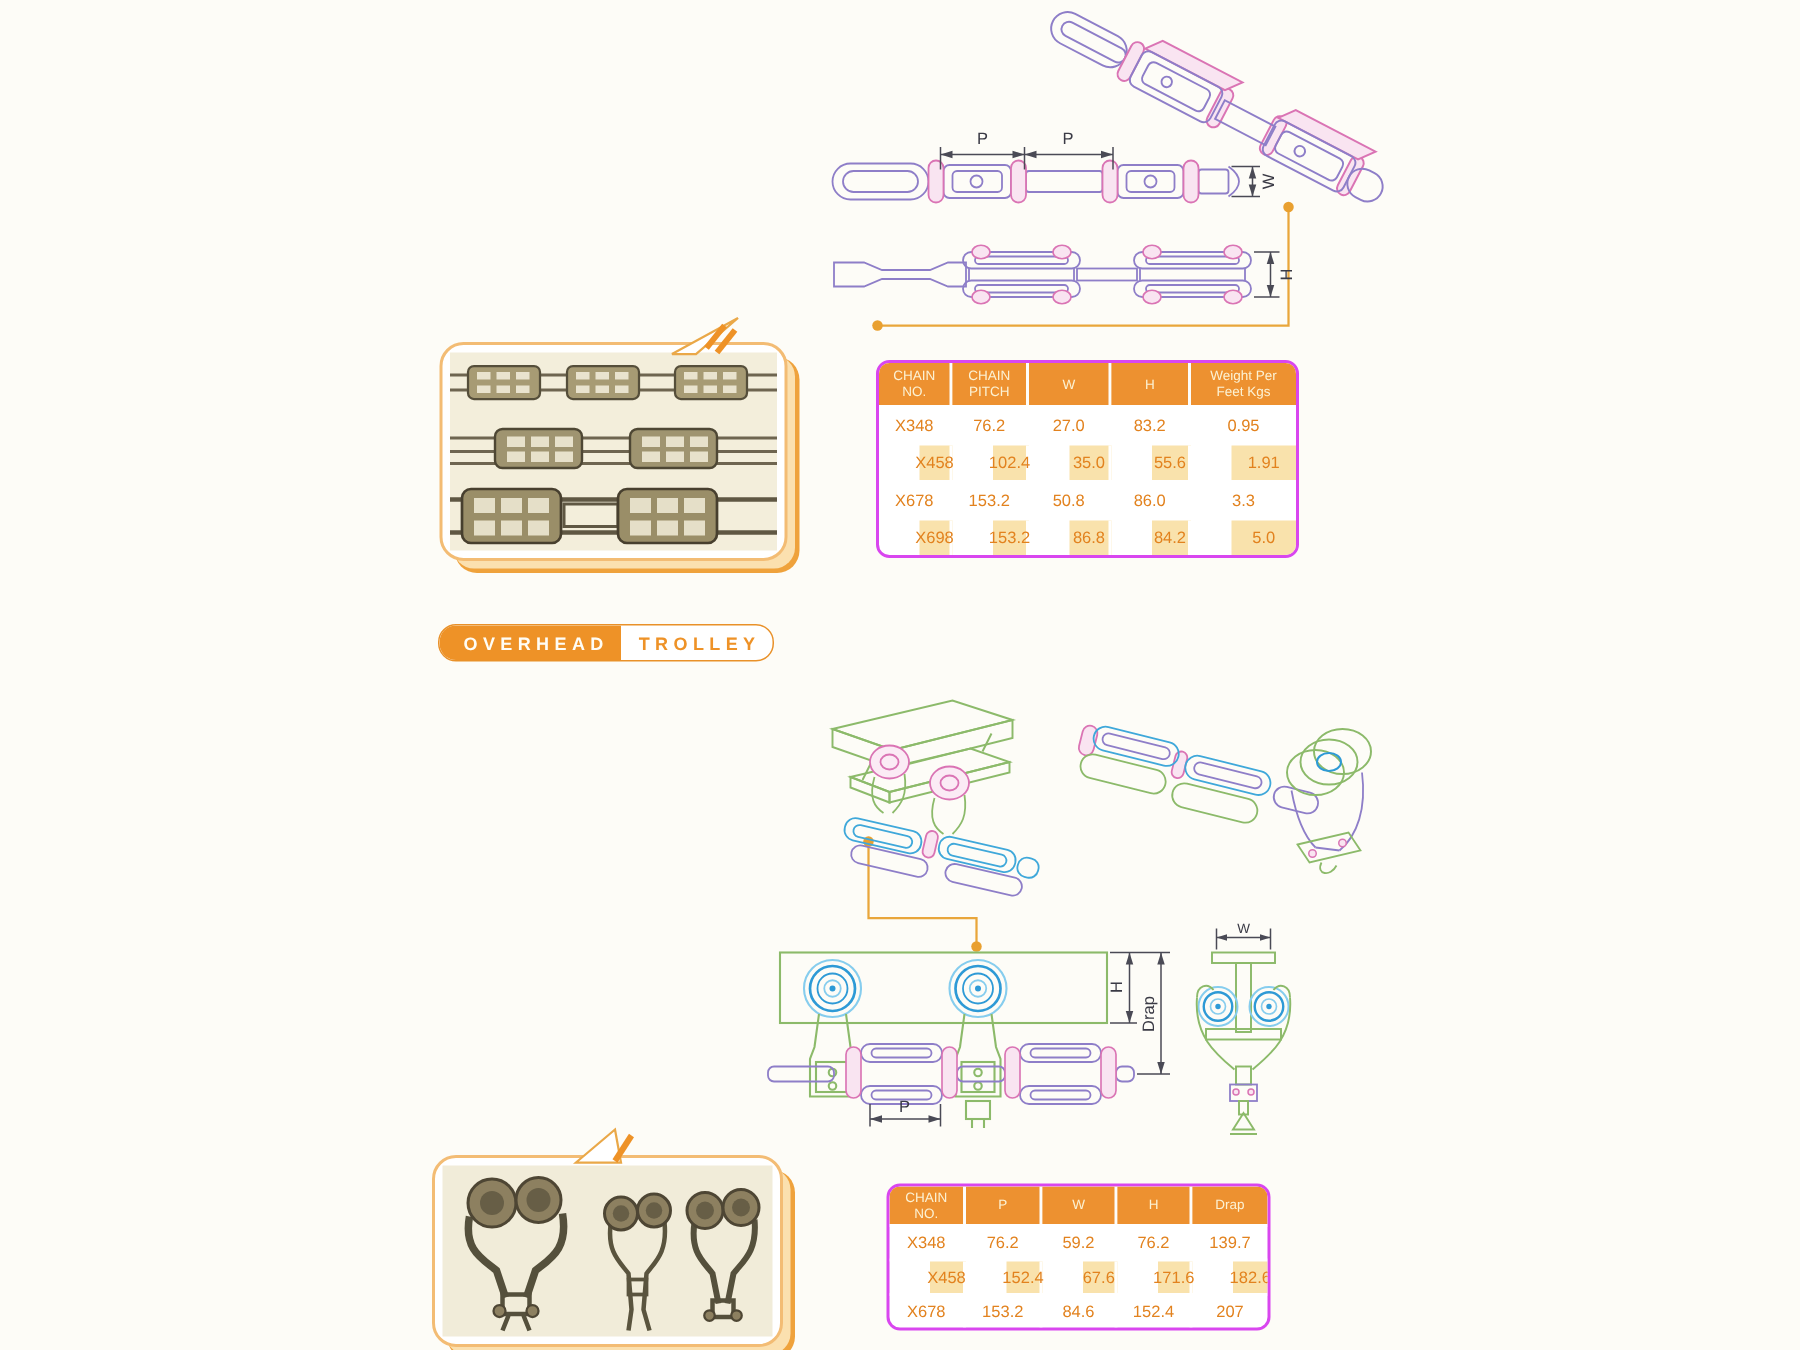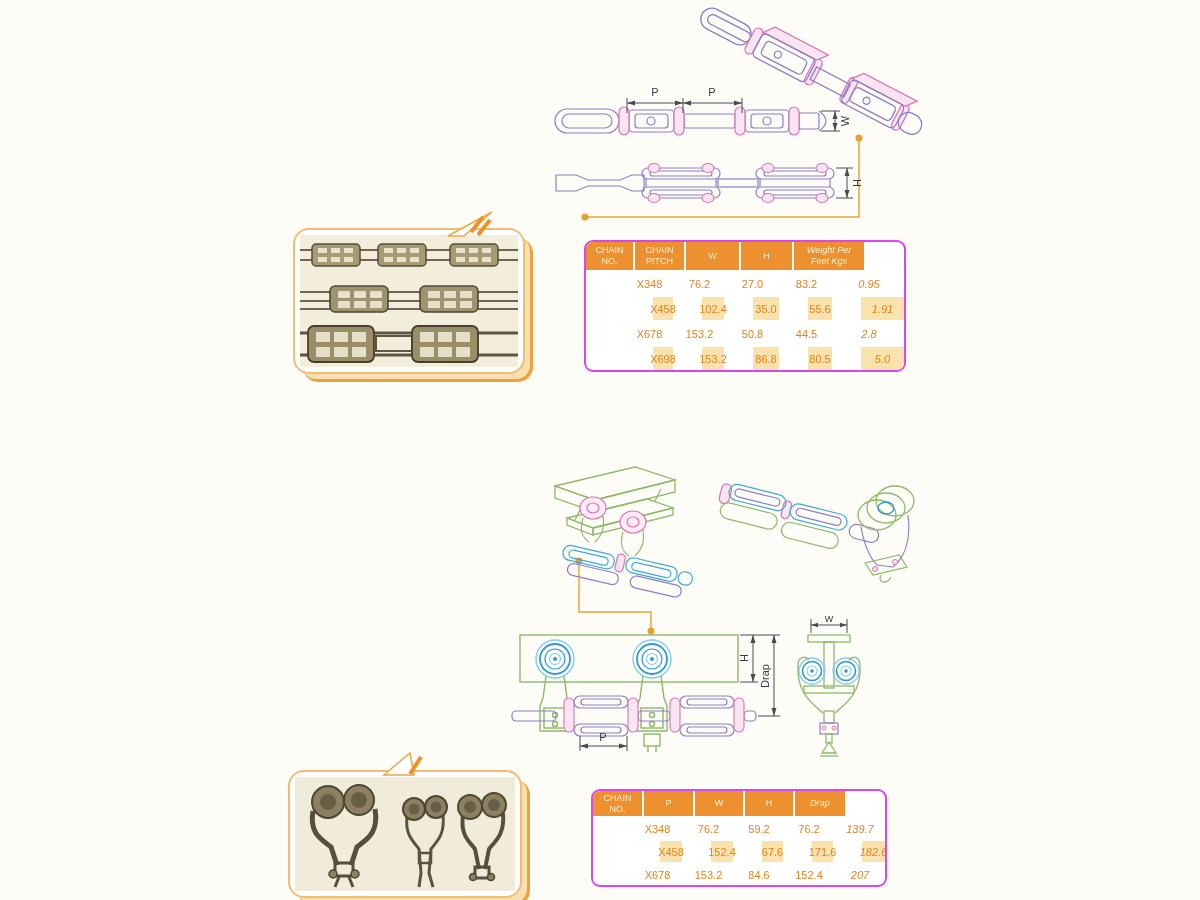--- a/index.html
+++ b/index.html
@@ -23,28 +23,28 @@
                padding:5px;box-shadow:7px 7px 0 -2px #fbe0af, 9px 9px 0 -1px #efa23c;z-index:4;}
   .photo-frame svg{border-radius:11px;}
   .pointer{position:absolute;z-index:5;}
 
   
   .spec-table{position:absolute;border:2px solid #d946ef;border-radius:9px;overflow:hidden;
               background:#ffffff;z-index:4;}
   .trow{display:grid;}
   .t1 .trow{grid-template-columns:49px 51px 55px 53px 70px;}
   .t2 .trow{grid-template-columns:51px 51px 50px 50px 50px;}
-  .trow + .trow{border-top:2px solid #ffffff;padding-left:40px;}
+  .trow + .trow{border-top:2px solid #ffffff;}
   .th{background:#ed9130;color:#fcf2d4;font-size:9px;line-height:1.2;display:flex;align-items:center;
       justify-content:center;text-align:center;white-space:pre-line;border-right:2px solid #fdfdfb;}
   .td{color:#e2821e;font-size:11px;display:flex;align-items:center;justify-content:center;
       border-right:2px solid #ffffff;}
   .t1 .th{height:28px;}  .t1 .td{height:23px;}
   .t2 .th{height:25px;}  .t2 .td{height:21px;}
-  .th:last-child,.td:last-child{border-right:none;font-style:italic;}
+  .th:last-child,.td:last-child{border-right:none;}
   .row-alt .td{background:#f9e2ac;margin-left:27px;}
 
   
   .badge{position:absolute;left:292px;top:416px;height:23px;display:flex;align-items:stretch;
          border:1.5px solid #e99129;border-radius:12px;overflow:hidden;background:#ffffff;
          font-weight:bold;font-size:12px;letter-spacing:0.3em;z-index:4;}
   .badge .seg-left{background:#ee9227;color:#fffdf5;display:flex;align-items:center;padding:0 8px 0 16px;}
   .badge .seg-right{color:#ee9227;display:flex;align-items:center;padding:0 8px 0 12px;}
 </style>
 </head>
@@ -276,32 +276,36 @@
       <div class="td">X458</div>
       <div class="td">102.4</div>
       <div class="td">35.0</div>
       <div class="td">55.6</div>
       <div class="td">1.91</div>
     </div>
     <div class="trow">
       <div class="td">X678</div>
       <div class="td">153.2</div>
       <div class="td">50.8</div>
-      <div class="td">44.5</div>
-      <div class="td">2.8</div>
+      <div class="td">86.0</div>
+      <div class="td">3.3</div>
     </div>
     <div class="trow row-alt">
       <div class="td">X698</div>
       <div class="td">153.2</div>
       <div class="td">86.8</div>
-      <div class="td">80.5</div>
+      <div class="td">84.2</div>
       <div class="td">5.0</div>
     </div>
   </div>
 
+  <div class="badge">
+    <div class="seg-left">OVERHEAD</div>
+    <div class="seg-right">TROLLEY</div>
+  </div>
 
   <svg class="abs" style="left:535px;top:458px;z-index:2" width="175" height="135" viewBox="0 0 175 135">
     <g stroke="#8cba6a" fill="none" stroke-width="1.3">
       <polygon points="20,28 100,9 140,22 60,42"></polygon>
       <polygon points="20,28 60,42 60,54 20,40"></polygon>
       <polygon points="60,42 140,22 140,34 60,54"></polygon>
       <polygon points="32,60 112,41 138,50 58,70"></polygon>
       <polygon points="32,60 58,70 58,77 32,67"></polygon>
       <polygon points="58,70 138,50 138,57 58,77"></polygon>
       <line x1="46" y1="50" x2="40" y2="62"></line>

